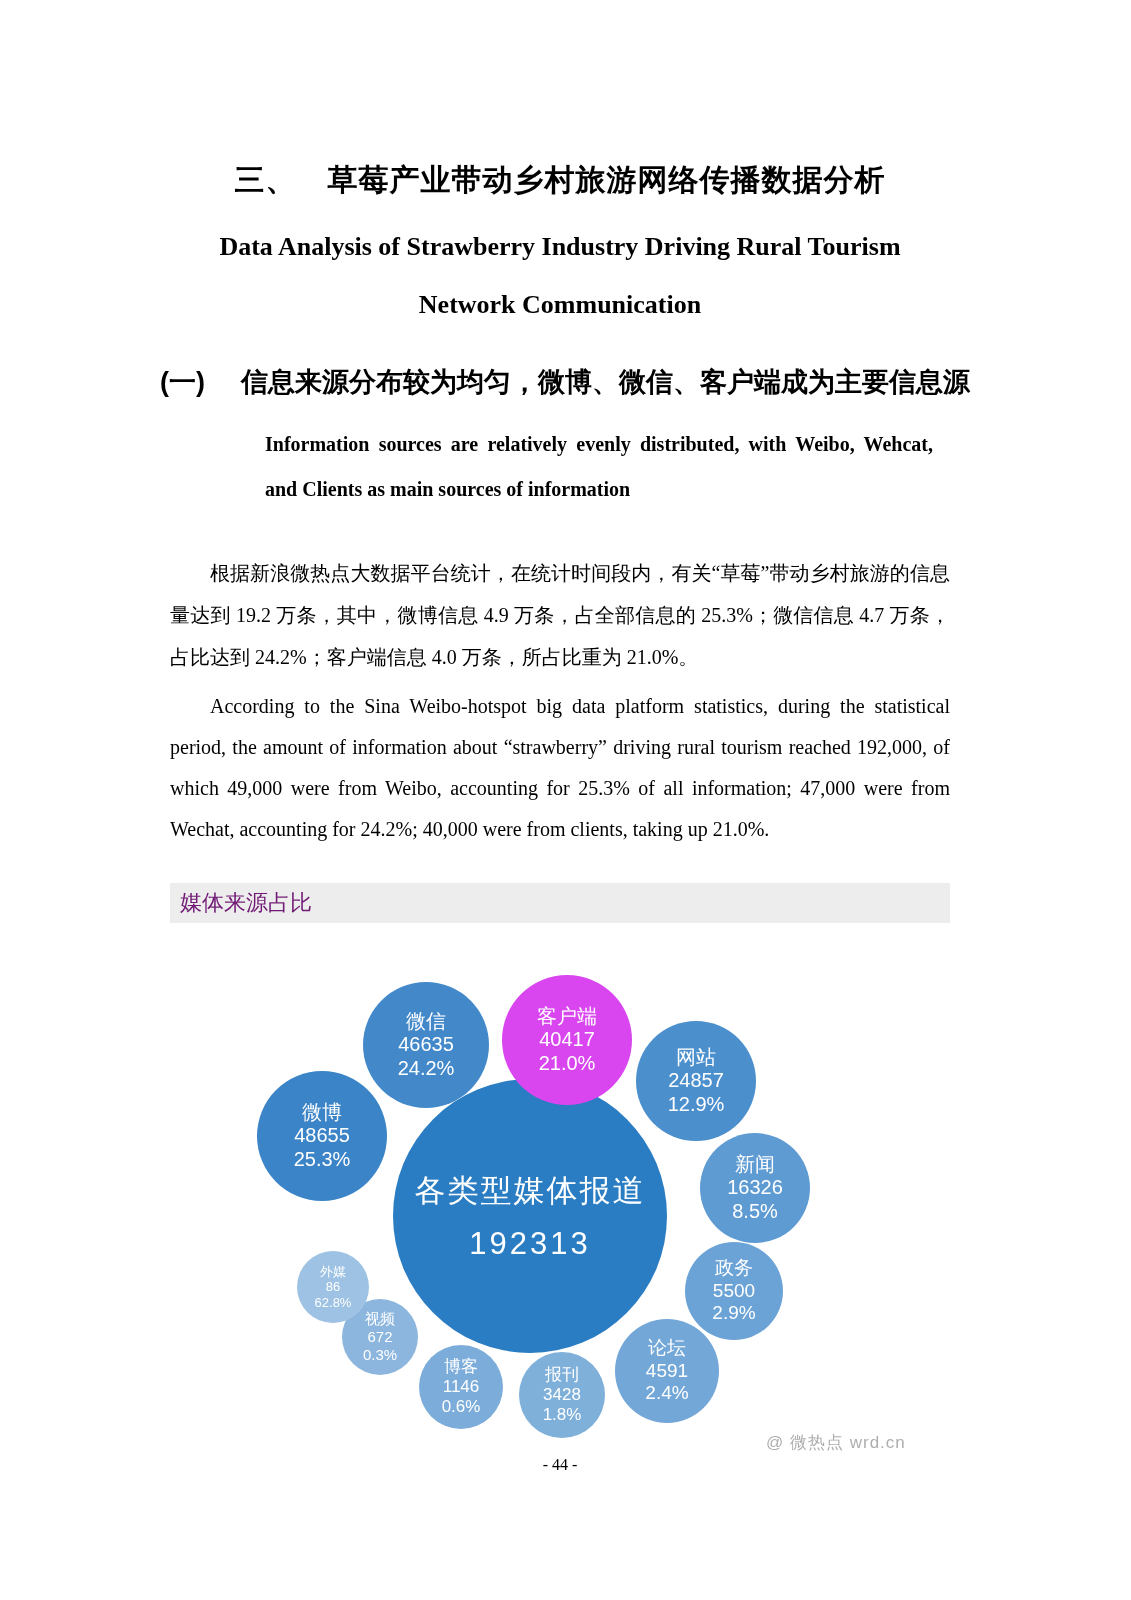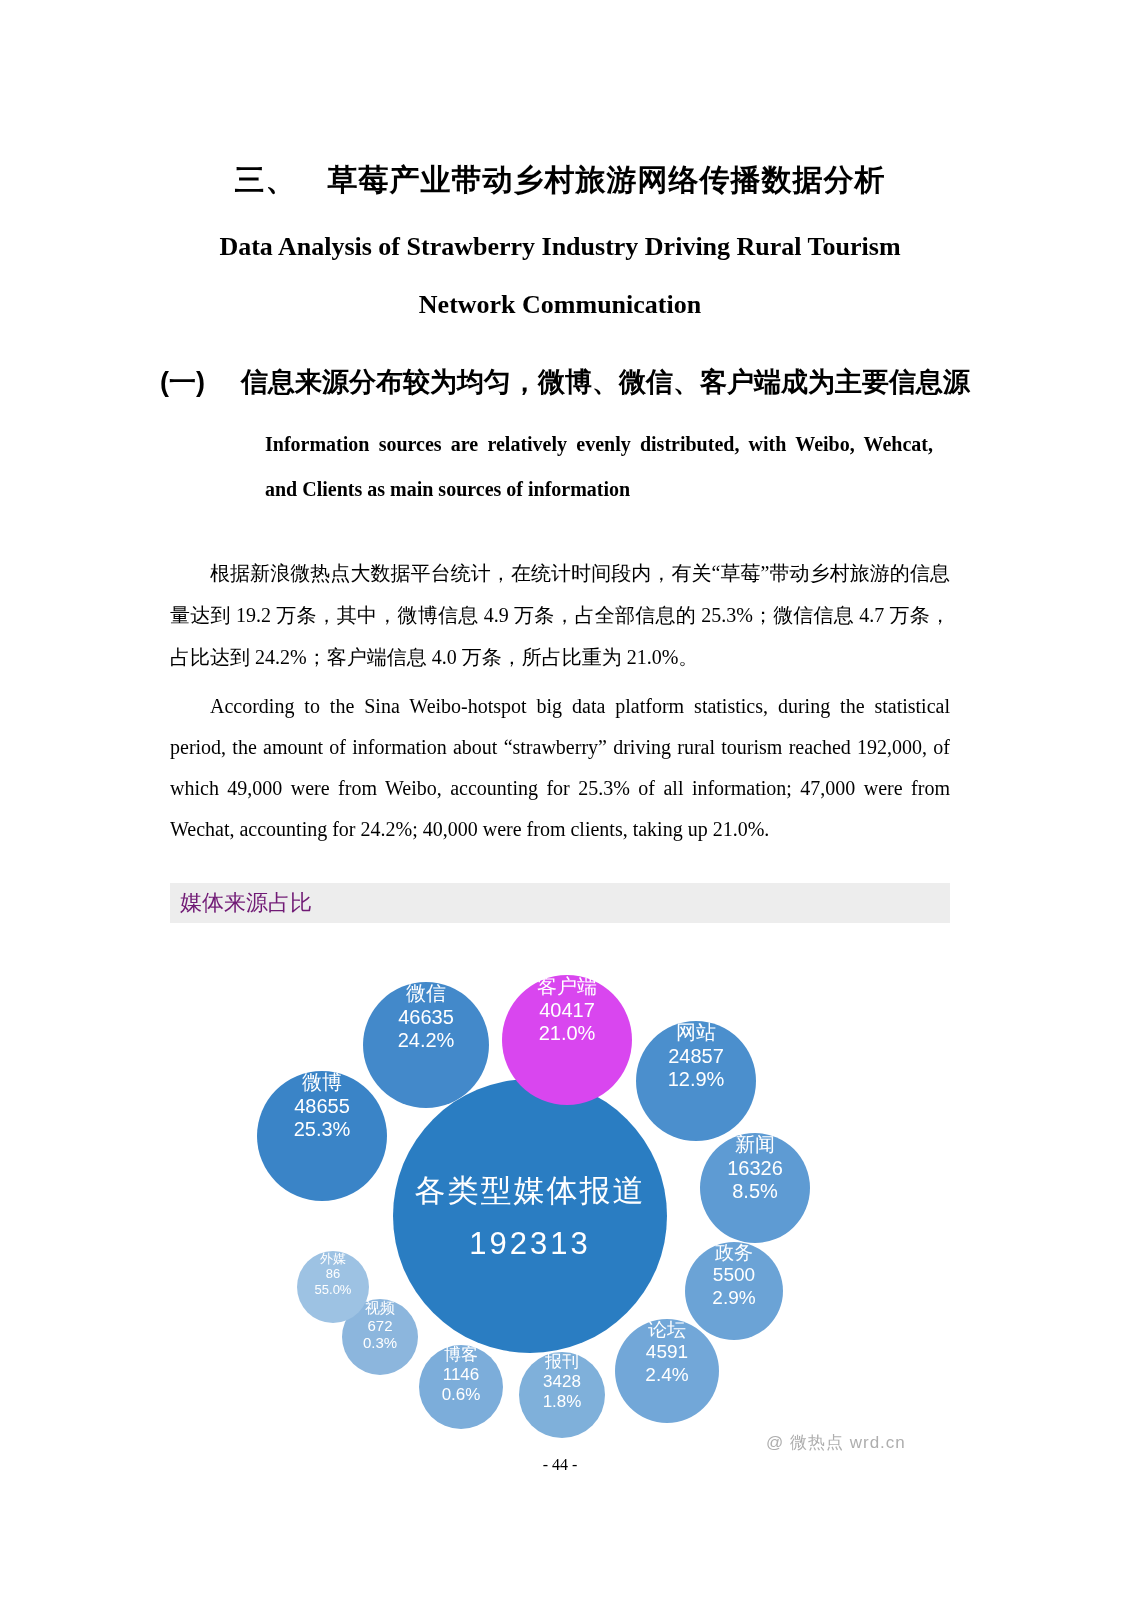--- a/index.html
+++ b/index.html
@@ -32,21 +32,21 @@
     position:absolute;left:170px;top:883px;width:780px;height:580px;
     font-family:"Liberation Sans",sans-serif;
   }
   .chart-header{
     position:absolute;left:0;top:0;width:780px;height:40px;background:#ededed;
     color:#701a75;font-size:22px;line-height:40px;padding-left:10px;
     box-sizing:border-box;
   }
   .bubble{
     position:absolute;border-radius:50%;color:#ffffff;
-    display:flex;flex-direction:column;align-items:center;justify-content:flex-start;
+    display:flex;flex-direction:column;align-items:center;justify-content:center;
     text-align:center;line-height:1.18;z-index:2;
   }
   .bubble-central{
     position:absolute;left:223px;top:196px;width:274px;height:274px;
     border-radius:50%;color:#ffffff;z-index:1;
     display:flex;flex-direction:column;align-items:center;justify-content:center;
     text-align:center;gap:14px;
   }
   .bubble-central .c-label{font-size:31px;letter-spacing:2px;}
   .bubble-central .c-value{font-size:31px;letter-spacing:3px;}
@@ -137,21 +137,21 @@
           <div>0.6%</div>
         </div>
         <div class="bubble" style="left: 172px; top: 416px; width: 76px; height: 76px; background: rgb(140, 182, 221); font-size: 15px;">
           <div>视频</div>
           <div>672</div>
           <div>0.3%</div>
         </div>
         <div class="bubble" style="left: 127px; top: 368px; width: 72px; height: 72px; background: rgb(157, 194, 227); font-size: 13px;">
           <div>外媒</div>
           <div>86</div>
-          <div>55.0%</div>
+          <div>62.8%</div>
         </div>
       </div>
 
     <div class="watermark">@ 微热点  wrd.cn</div>
   </div>
 
   <div class="page-number">- 44 -</div>
 
 </div>
 

